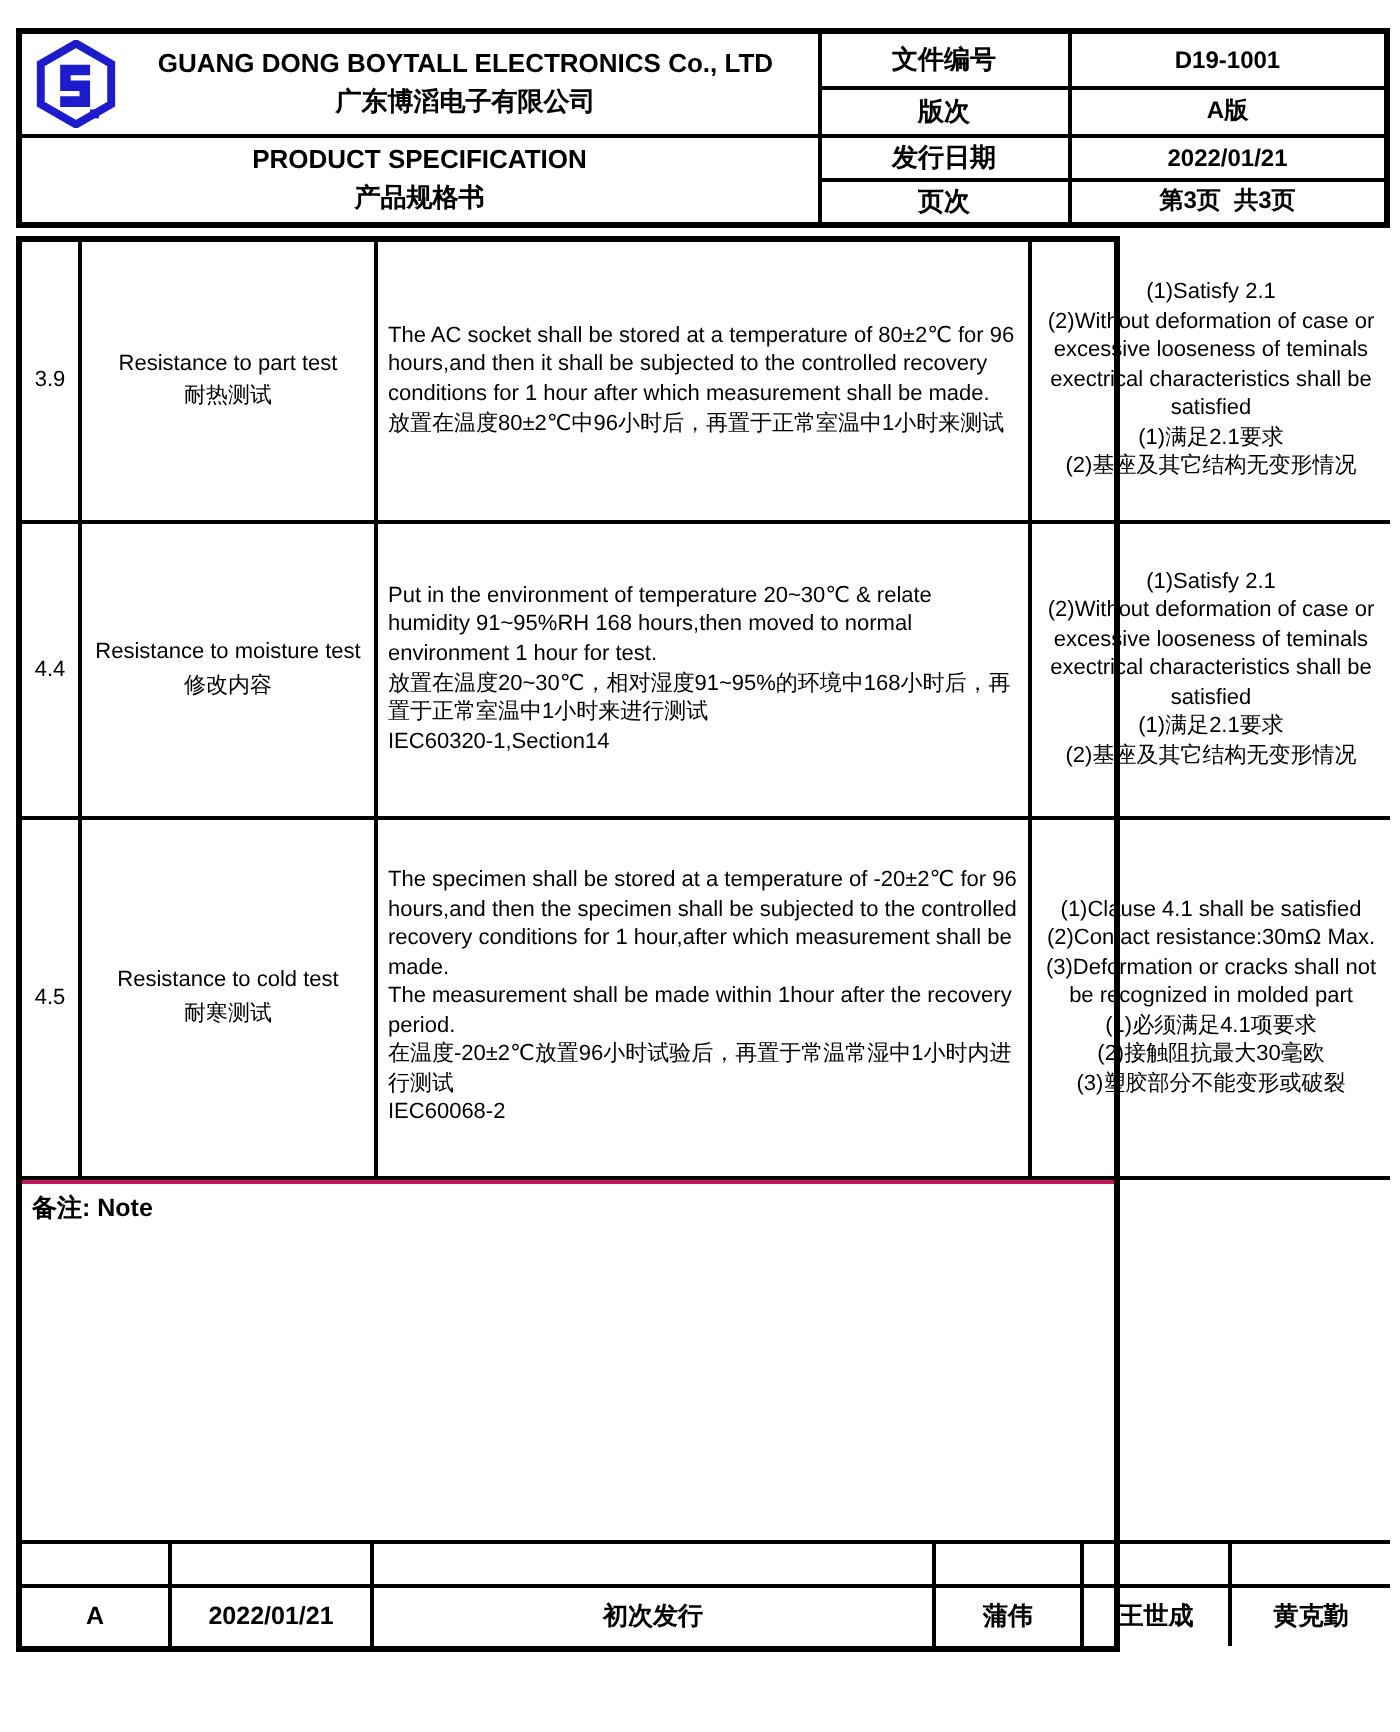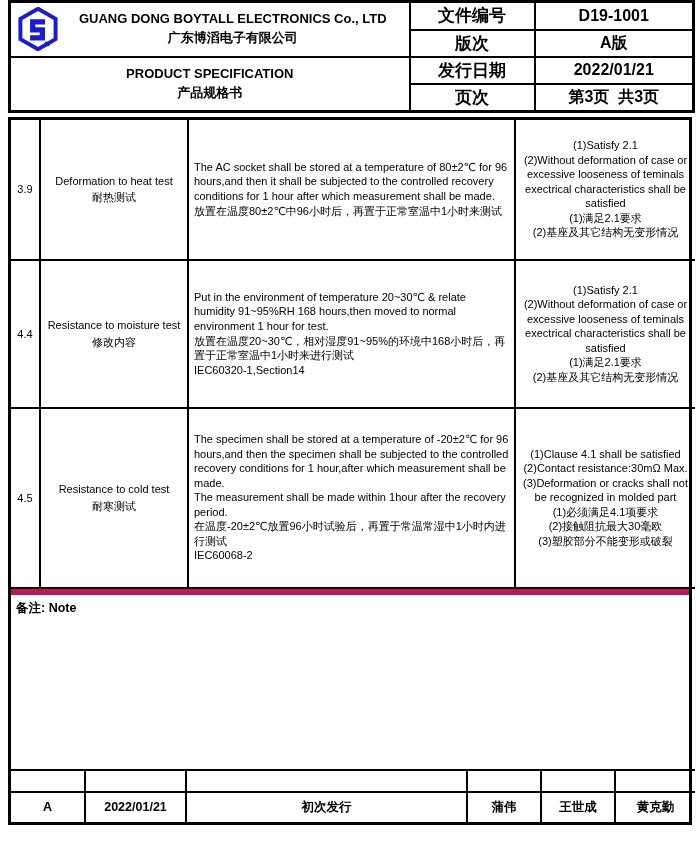--- a/index.html
+++ b/index.html
@@ -2,52 +2,52 @@
 <html><head>
 <meta charset="utf-8">
 <style>
   * { box-sizing: border-box; margin: 0; padding: 0; }
   html, body { background: #ffffff; }
   body {
     width: 700px; height: 866px;
     font-family: "Liberation Sans", "DejaVu Sans", sans-serif;
     color: #000;
   }
-  .page { width: 684px; margin: 0 8px; }
+  .page { width: 552px; margin: 14px 8px; }
 
   table { border-collapse: collapse; width: 100%; table-layout: fixed; }
   td { border: 2px solid #000; vertical-align: middle; }
 
   
   .hdr { border: 3px solid #000; }
   .hdr td { padding: 1px 4px; }
   .company-cell { padding: 2px 6px; }
   .company-wrap { display: flex; align-items: center; }
   .logo-box { width: 46px; flex: 0 0 46px; display: flex; align-items: center; justify-content: center; }
   .company-text { flex: 1; text-align: center; font-weight: bold; font-size: 13px; line-height: 1.45; }
   .doc-title { text-align: center; font-weight: bold; font-size: 13px; line-height: 1.4; }
-  .hlabel { text-align: center; font-weight: bold; font-size: 17px; }
-  .hvalue { text-align: center; font-weight: bold; font-size: 16px; white-space: pre-wrap; }
+  .hlabel { text-align: center; font-weight: bold; font-size: 13px; }
+  .hvalue { text-align: center; font-weight: bold; font-size: 12px; white-space: pre-wrap; }
 
   
   .main { border: 3px solid #000; border-top-width: 3px; margin-top: 4px; }
   .tests td { font-size: 11px; }
   .t-num  { text-align: center; font-size: 12px; }
   .t-name { text-align: center; font-size: 11.5px; line-height: 1.5; }
   .t-desc { text-align: left; padding: 11px 5px; line-height: 1.32; }
   .t-req  { text-align: center; padding: 3px 3px; line-height: 1.32; }
   .pre { white-space: pre-line; }
   .r43 { height: 140px; }
   .r44 { height: 148px; }
   .r45 { height: 180px; }
   .tests tr > td:first-child { border-left: none; }
   .tests tr > td:last-child  { border-right: none; }
   .tests tr:first-child > td { border-top: none; }
 
-  .note-box { border-top: 6px solid #be185d; height: 180px; padding: 3px 5px; }
+  .note-box { border-top: 2px solid #be185d; height: 180px; padding: 3px 5px; }
   .note-label { font-weight: bold; font-size: 12.5px; }
 
   .rev { border-top: 2px solid #000; }
   .rev td { text-align: center; font-weight: bold; }
   .rev tr > td:first-child { border-left: none; }
   .rev tr > td:last-child  { border-right: none; }
   .rev tr:first-child > td { border-top: none; }
   .rev tr:last-child  > td { border-bottom: none; }
   .rev-empty td { height: 22px; }
   .rev-entry td { height: 30px; font-size: 12.5px; }
@@ -109,21 +109,21 @@
       <colgroup>
           <col style="width:29px">
           <col style="width:148px">
           <col style="width:327px">
           <col style="width:180px">
         </colgroup>
       <tbody>
           <tr class="r43">
         <td class="t-num">3.9</td>
         <td class="t-name">
-          <div>Deformation to heat test</div>
+          <div>Resistance to part test</div>
           <div>耐热测试</div>
         </td>
         <td class="t-desc pre">The AC socket shall be stored at a temperature of 80±2℃ for 96 hours,and then it shall be subjected to the controlled recovery conditions for 1 hour after which measurement shall be made.
 放置在温度80±2℃中96小时后，再置于正常室温中1小时来测试</td>
         <td class="t-req pre">(1)Satisfy 2.1
 (2)Without deformation of case or excessive looseness of teminals exectrical characteristics shall be satisfied
 (1)满足2.1要求
 (2)基座及其它结构无变形情况</td>
       </tr>
       <tr class="r44">

